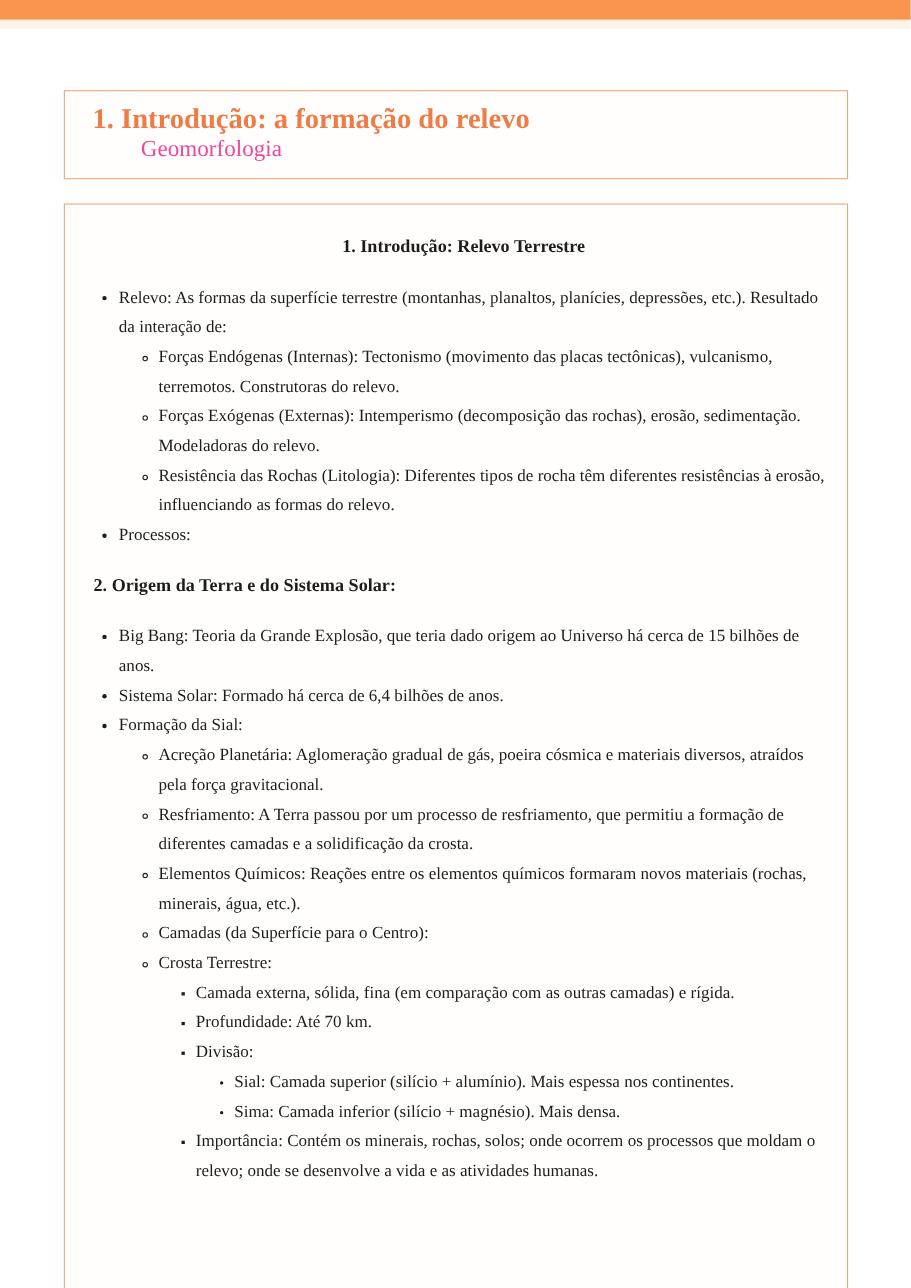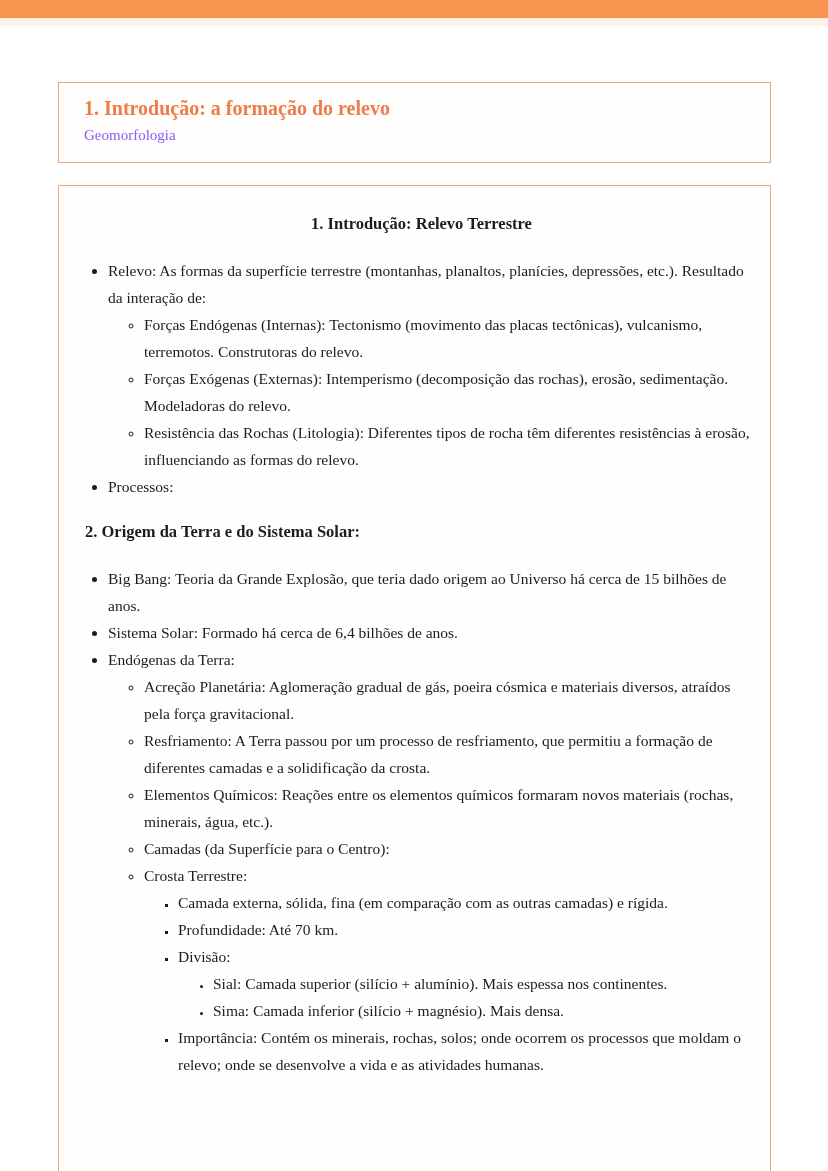--- a/index.html
+++ b/index.html
@@ -26,29 +26,30 @@
     width: 713px;
     background: #FFFEFD;
     border: 1px solid #ECA778;
   }
   .title-card {
     top: 82px;
     height: 81px;
     padding: 10px 25px;
   }
   .page-title {
-    font-size: 20px;
+    font-size: 26px;
     font-weight: bold;
     line-height: 30px;
     color: #ED7C47;
   }
   .page-subtitle {
-    font-size: 15px;
+    font-size: 21px;
     line-height: 24px;
-    color: #8b5cf6;
+    color: #ec4899;
+    margin-left: 44px;
   }
   .content-card {
     top: 185px;
     height: 1010px;
     padding: 24px 12px 24px 26px;
   }
   .doc {
     font-size: 15.5px;
     line-height: 27px;
   }
@@ -100,21 +101,21 @@
 
     <h3>2. Origem da Terra e do Sistema Solar:</h3>
     <ul class="l1">
       <li>
         <span>Big Bang: Teoria da Grande Explosão, que teria dado origem ao Universo há cerca de 15 bilhões de anos.</span>
       </li>
       <li>
         <span>Sistema Solar: Formado há cerca de 6,4 bilhões de anos.</span>
       </li>
       <li>
-        <span>Endógenas da Terra:</span>
+        <span>Formação da Sial:</span>
         <ul class="l2">
           <li><span>Acreção Planetária: Aglomeração gradual de gás, poeira cósmica e materiais diversos, atraídos pela força gravitacional.</span></li>
           <li><span>Resfriamento: A Terra passou por um processo de resfriamento, que permitiu a formação de diferentes camadas e a solidificação da crosta.</span></li>
           <li><span>Elementos Químicos: Reações entre os elementos químicos formaram novos materiais (rochas, minerais, água, etc.).</span></li>
         </ul>
       </li>
     </ul>
 
     <ul class="l2-top">
       <li>

